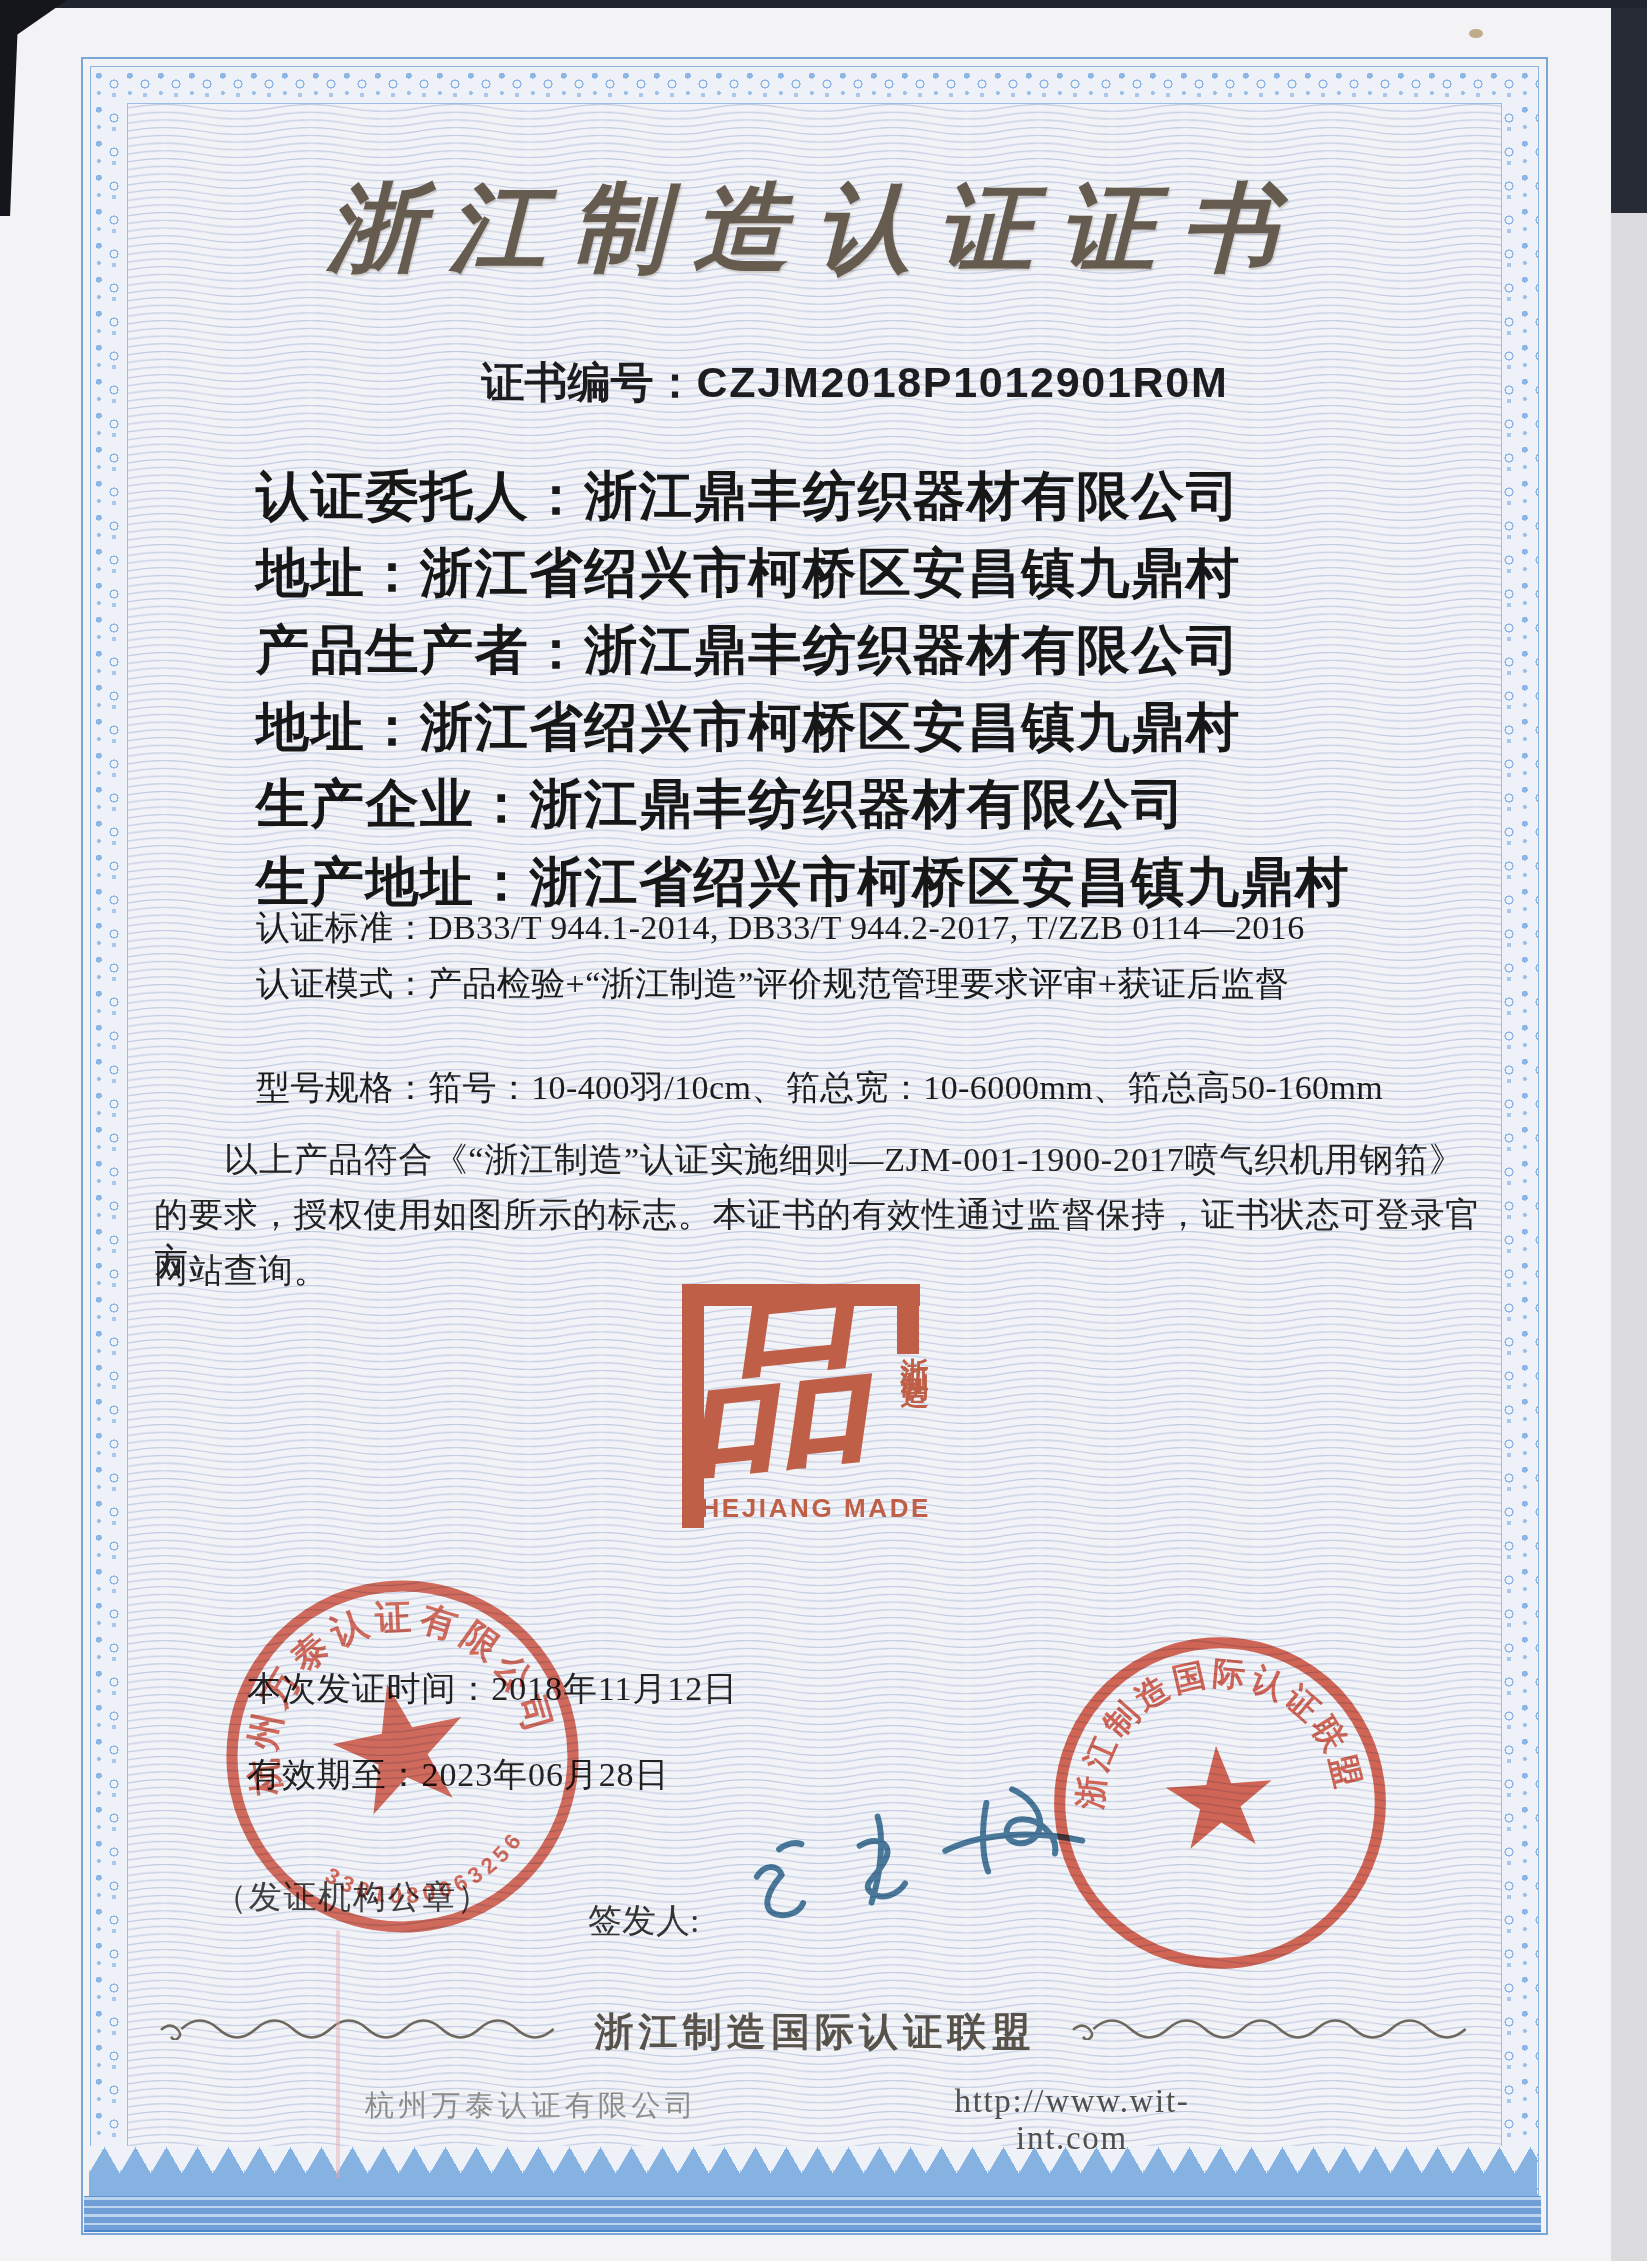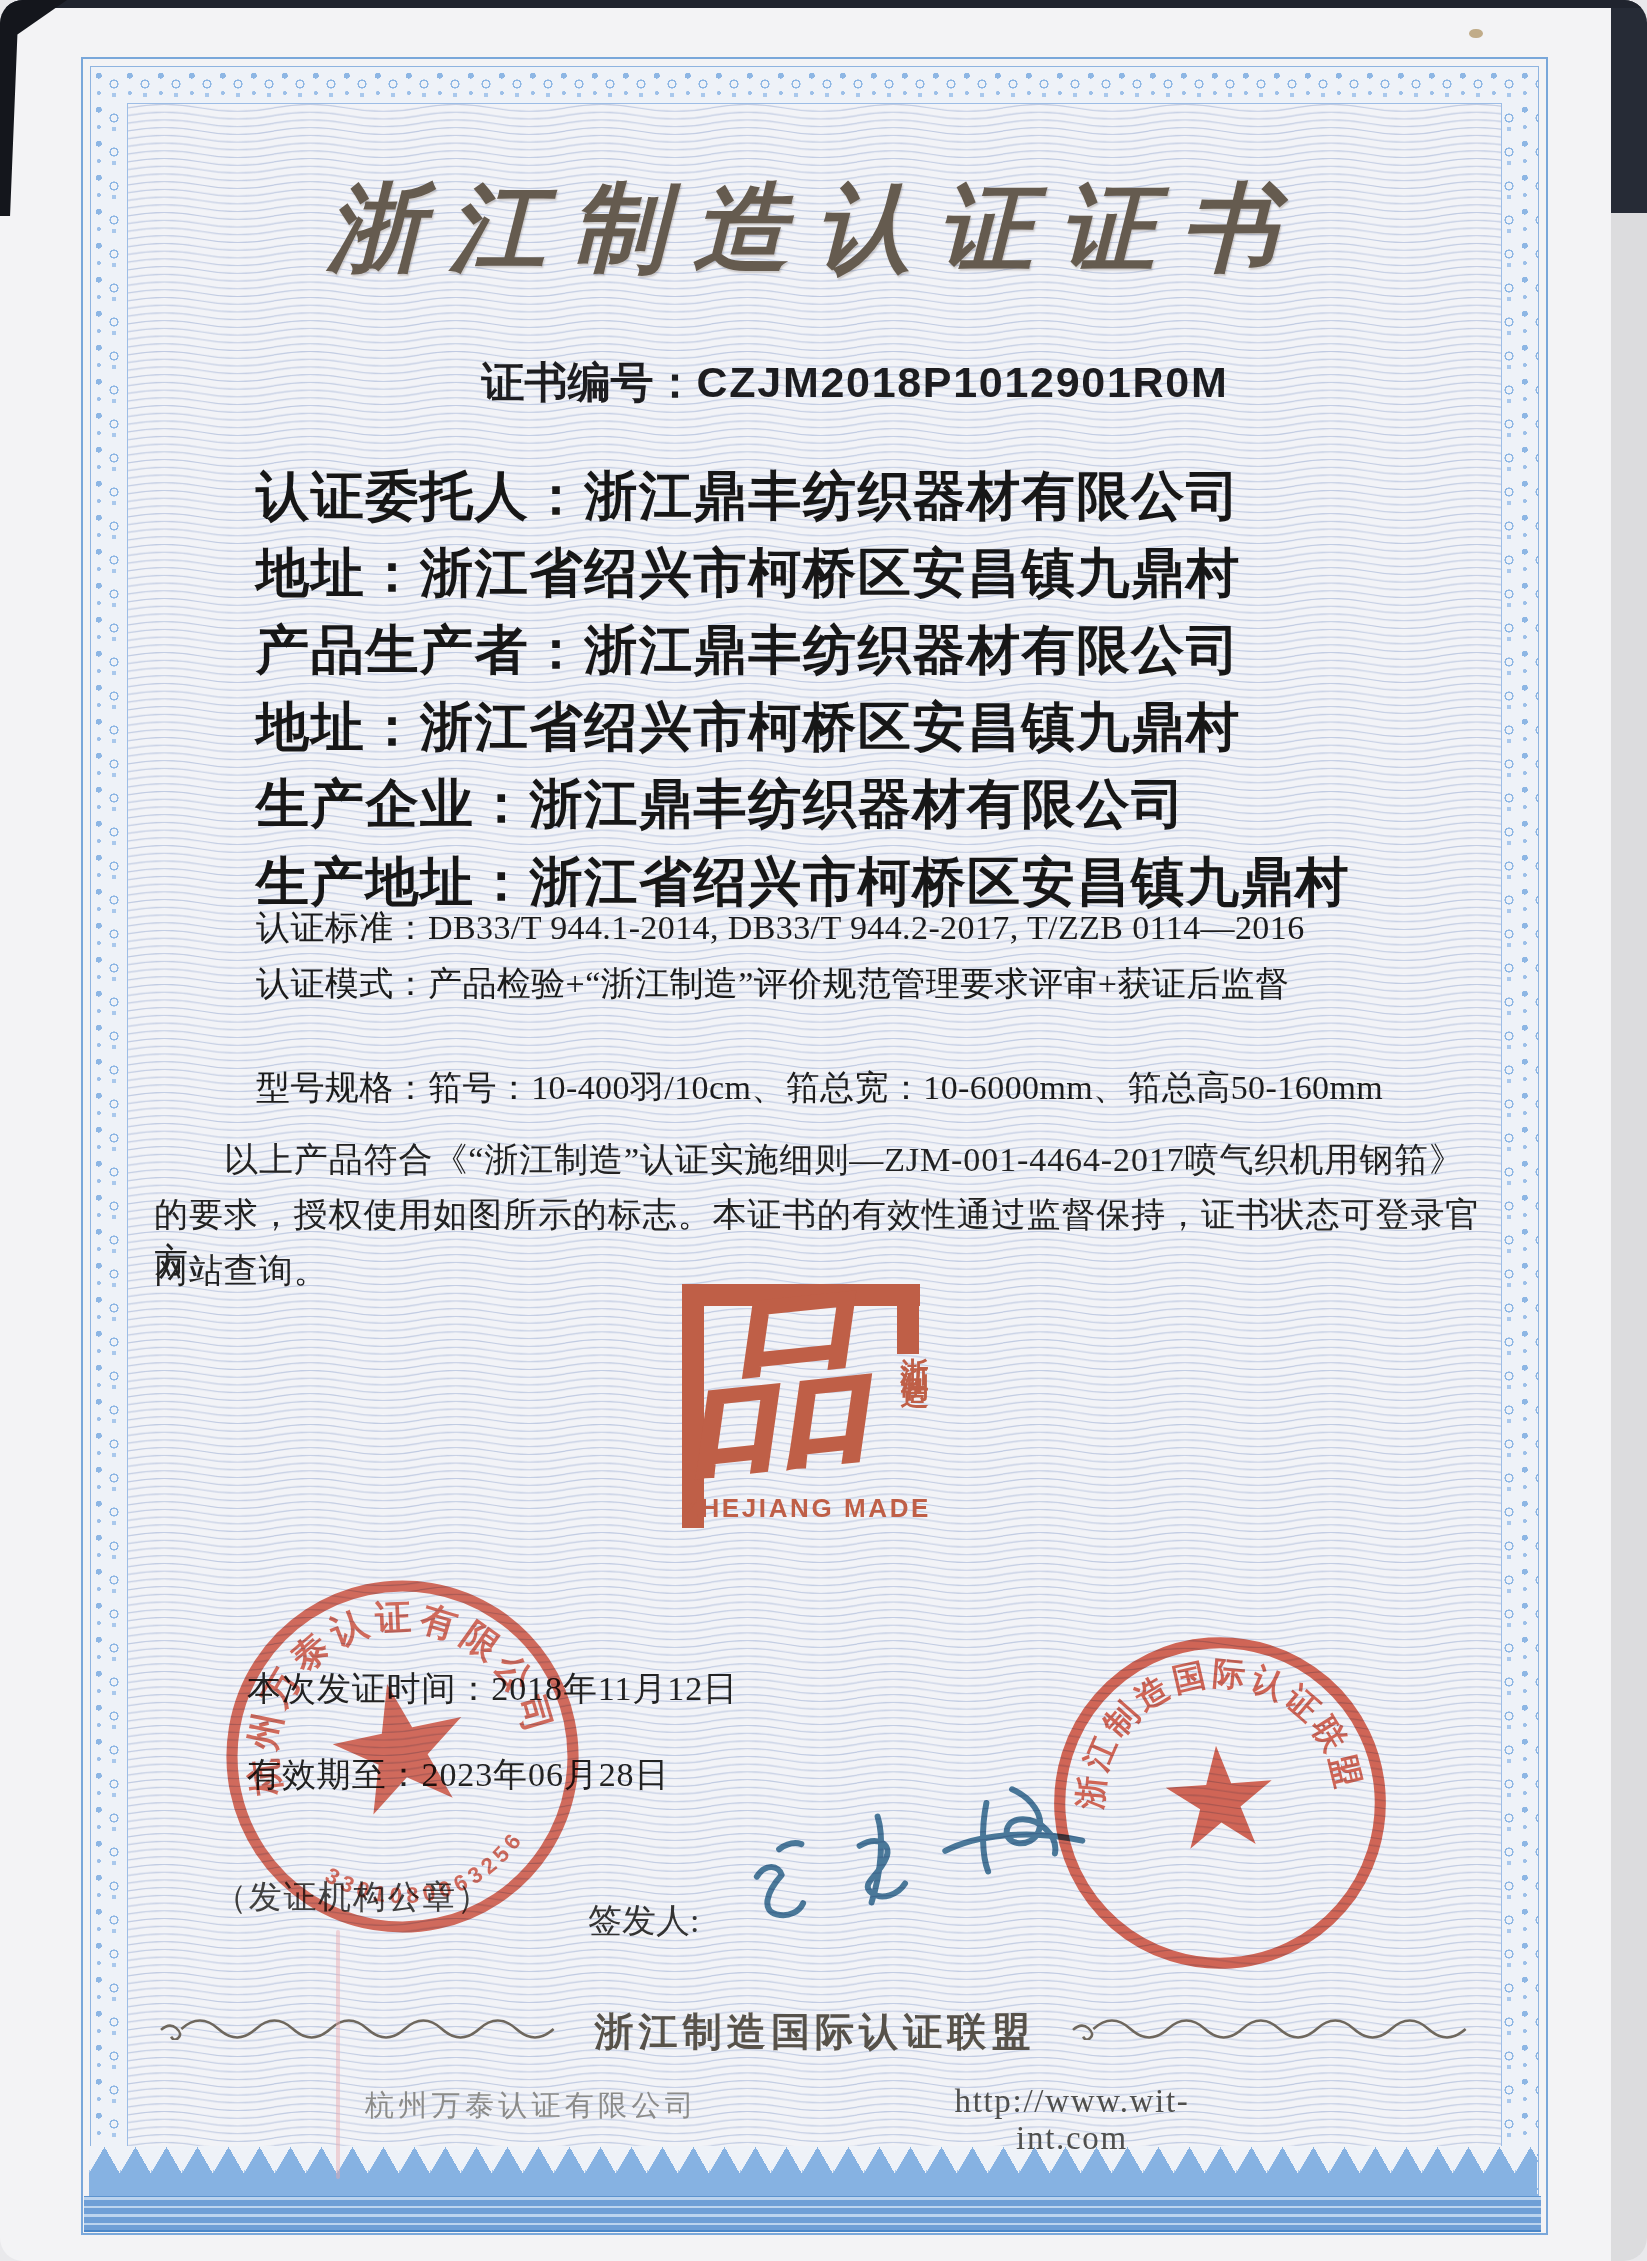--- a/index.html
+++ b/index.html
@@ -1,17 +1,17 @@
 <!DOCTYPE html>
 <html style="font-size:13.7px"><head>
 <meta charset="utf-8">
 <style>
   html,body{margin:0;padding:0;background:#e9e9ec;}
   .page{position:relative;width:1647px;height:2261px;background:#f3f3f5;overflow:hidden;
-        font-family:"Liberation Serif","DejaVu Serif",serif;border-radius:23px;}
+        font-family:"Liberation Serif","DejaVu Serif",serif;}
   .abs{position:absolute;}
 
   
   .scan-top{left:0;top:0;width:1647px;height:7.7px;background:#20242e;}
   .scan-corner{left:0;top:0;width:67px;height:216px;background:#14161c;
                clip-path:polygon(0 0,100% 0,26% 16%,15% 100%,0 100%);}
   .scan-right{right:0;top:0;width:36px;height:2261px;background:#dcdcde;}
   .scan-right-dark{right:0;top:0;width:36px;height:213px;background:#262b36;}
   .speck{left:1469px;top:29px;width:13.7px;height:9.4px;background:#b49a6e;border-radius:50%;opacity:.8;}
   .pink-streak{left:336px;top:1930px;width:4.3px;height:249px;background:#e8a9ad;opacity:.45;border-radius:2.6px;}
@@ -106,21 +106,21 @@
   <div class="abs info-line" style="top:538px">地址：浙江省绍兴市柯桥区安昌镇九鼎村</div>
   <div class="abs info-line" style="top:615px">产品生产者：浙江鼎丰纺织器材有限公司</div>
   <div class="abs info-line" style="top:692px">地址：浙江省绍兴市柯桥区安昌镇九鼎村</div>
   <div class="abs info-line" style="top:769px">生产企业：浙江鼎丰纺织器材有限公司</div>
   <div class="abs info-line" style="top:847px">生产地址：浙江省绍兴市柯桥区安昌镇九鼎村</div>
 
   <div class="abs spec-line" style="top:905px">认证标准：DB33/T 944.1-2014, DB33/T 944.2-2017, T/ZZB 0114—2016</div>
   <div class="abs spec-line" style="top:961px">认证模式：产品检验+“浙江制造”评价规范管理要求评审+获证后监督</div>
   <div class="abs spec-line" style="top:1065px">型号规格：筘号：10-400羽/10cm、筘总宽：10-6000mm、筘总高50-160mm</div>
 
-  <div class="abs para-line indent" style="top:1137px">以上产品符合《“浙江制造”认证实施细则—ZJM-001-4464-2017喷气织机用钢筘》</div>
+  <div class="abs para-line indent" style="top:1137px">以上产品符合《“浙江制造”认证实施细则—ZJM-001-1900-2017喷气织机用钢筘》</div>
   <div class="abs para-line" style="top:1192px">的要求，授权使用如图所示的标志。本证书的有效性通过监督保持，证书状态可登录官方</div>
   <div class="abs para-line" style="top:1248px">网站查询。</div>
 
   <div class="abs logo-bar" style="left:682px;top:1284px;width:238px;height:22px"></div>
   <div class="abs logo-bar" style="left:897px;top:1284px;width:22px;height:70px"></div>
   <div class="abs logo-bar" style="left:682px;top:1284px;width:22px;height:244px"></div>
   <div class="abs logo-mark">品</div>
   <div class="abs logo-side">浙江制造</div>
   <div class="abs logo-caption">ZHEJIANG MADE</div>
 

